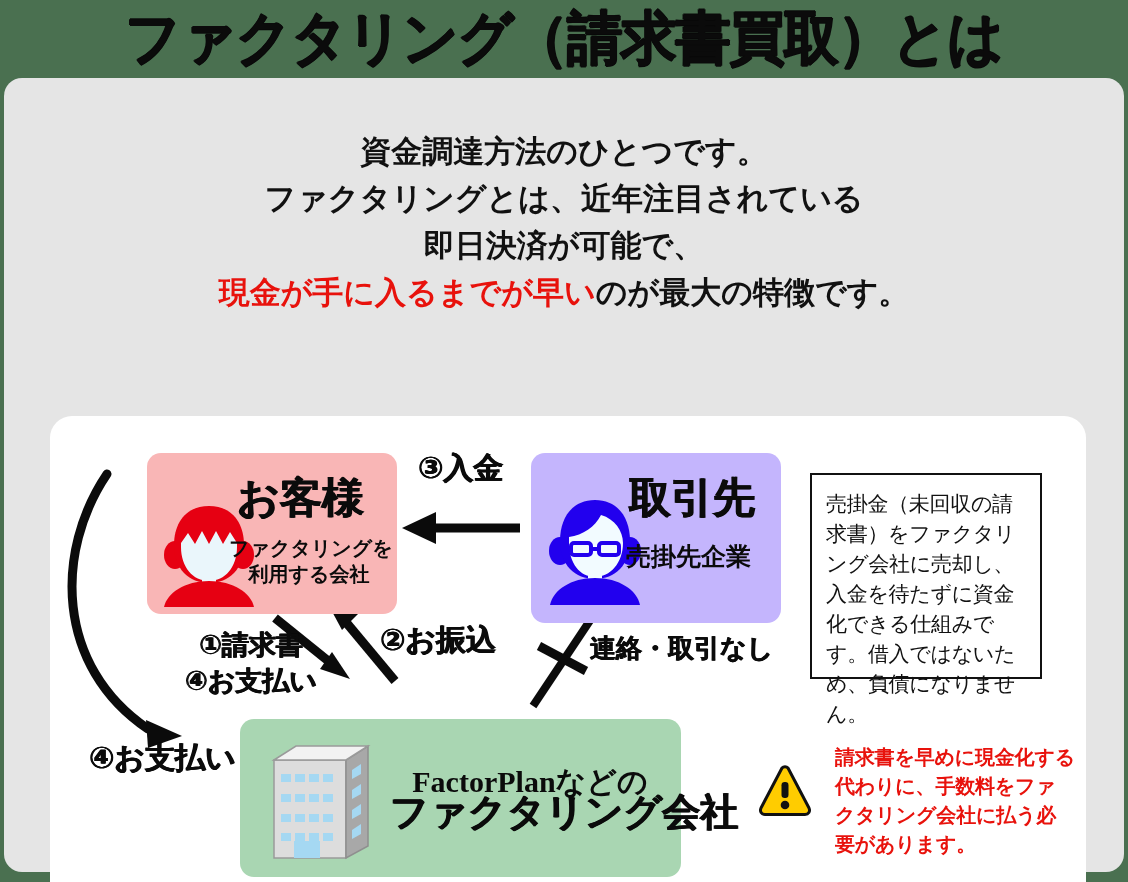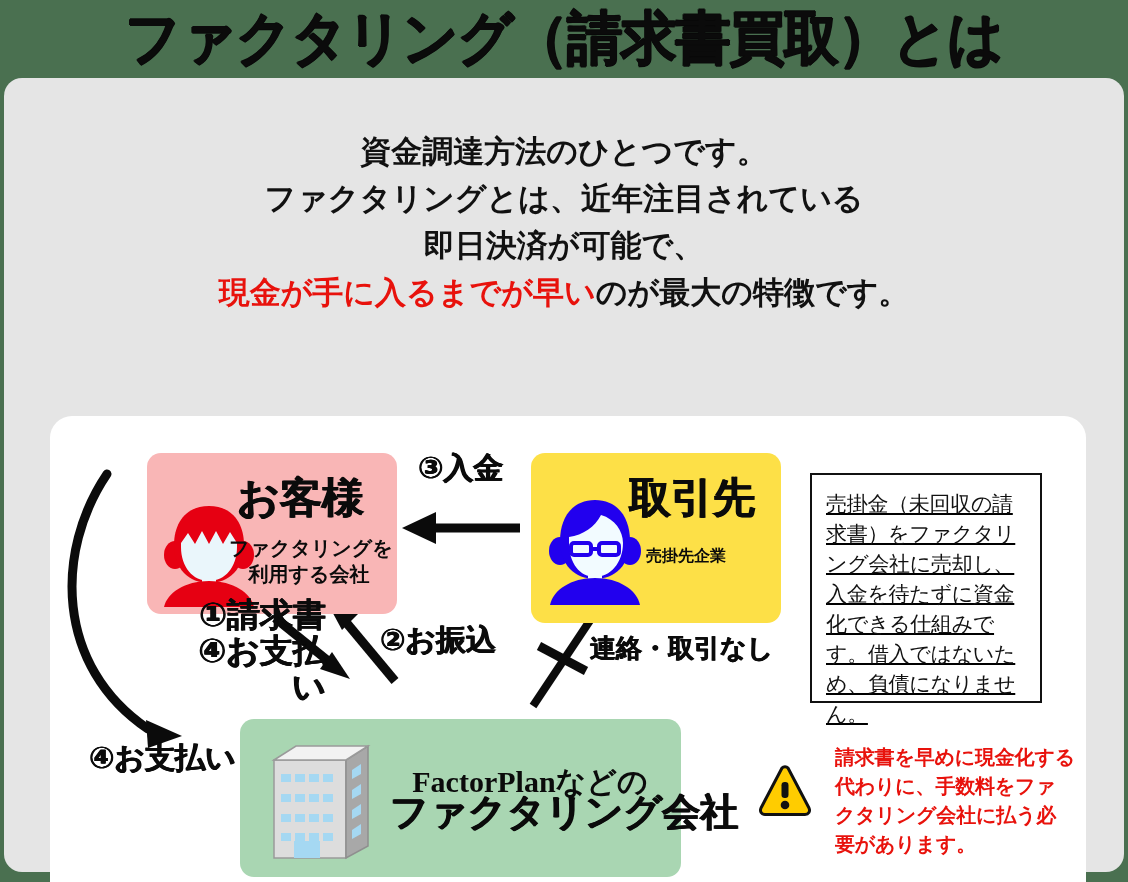--- a/index.html
+++ b/index.html
@@ -77,21 +77,21 @@
     position: absolute;
     border-radius: 14px;
     box-sizing: border-box;
   }
   #customer-box {
     left: 97px; top: 37px; width: 250px; height: 161px;
     background: #f9b6b6;
   }
   #partner-box {
     left: 481px; top: 37px; width: 250px; height: 170px;
-    background: #fde047;
+    background: #c4b5fd;
   }
   #factoring-box {
     left: 190px; top: 303px; width: 441px; height: 158px;
     background: #a9d6b2;
   }
 
   .box-title {
     position: absolute;
     font-weight: 900;
     color: #0b0b0b;
@@ -104,21 +104,21 @@
     color: #0b0b0b;
     white-space: nowrap;
     text-align: center;
     line-height: 26px;
     margin-top: 12px;
   }
 
   #customer-title { left: 90px; top: 17px; font-size: 42px; }
   #customer-sub   { left: 82px; top: 70px; font-size: 20px; width: 160px; }
   #partner-title  { left: 98px; top: 17px; font-size: 42px; }
-  #partner-sub    { left: 90px; top: 78px; font-size: 16px; width: 130px; }
+  #partner-sub    { left: 90px; top: 78px; font-size: 25px; width: 130px; text-align: right; }
 
   #factoring-sub  { left: 150px; top: 38px; font-size: 30px; width: 280px; font-family: Liberation Serif, serif; }
   #factoring-title{
     left: 150px; top: 68px; width: 285px; font-size: 38px;
     text-align: center; font-weight: 900;
   }
 
   
   .avatar { position: absolute; }
   #customer-avatar { left: 14px; top: 46px; width: 96px; height: 108px; }
@@ -130,37 +130,36 @@
   
   .arrow-label {
     position: absolute;
     font-weight: 900;
     color: #0b0b0b;
     white-space: nowrap;
     text-shadow: 0.6px 0 0 #0b0b0b, -0.6px 0 0 #0b0b0b;
   }
   #label-3 { left: 368px; top: 32px; font-size: 30px; }
   #label-1 {
-    left: 126px; top: 181px; font-size: 33px; line-height: 36px;
-    text-align: right; width: 150px; white-space: normal;
+    left: 126px; top: 211px; font-size: 27px; line-height: 36px;
+    text-align: center; width: 150px; white-space: normal;
   }
   #label-2 { left: 330px; top: 204px; font-size: 30px; }
   #label-4 { left: 39px; top: 322px; font-size: 30px; }
   #label-none { left: 540px; top: 215px; font-size: 26px; }
 
   
   #info-box {
     position: absolute;
     left: 760px; top: 57px;
-    width: 232px; height: 230px;
+    width: 232px; height: 206px;
     border: 2px solid #111;
     background: #fff;
     box-sizing: border-box;
     padding: 14px 12px 0 14px;
-    text-decoration: underline;
   }
   #info-text {
     font-size: 21px;
     line-height: 30px;
     color: #111;
     font-weight: 500;
     letter-spacing: -0.3px;
   }
 
   

